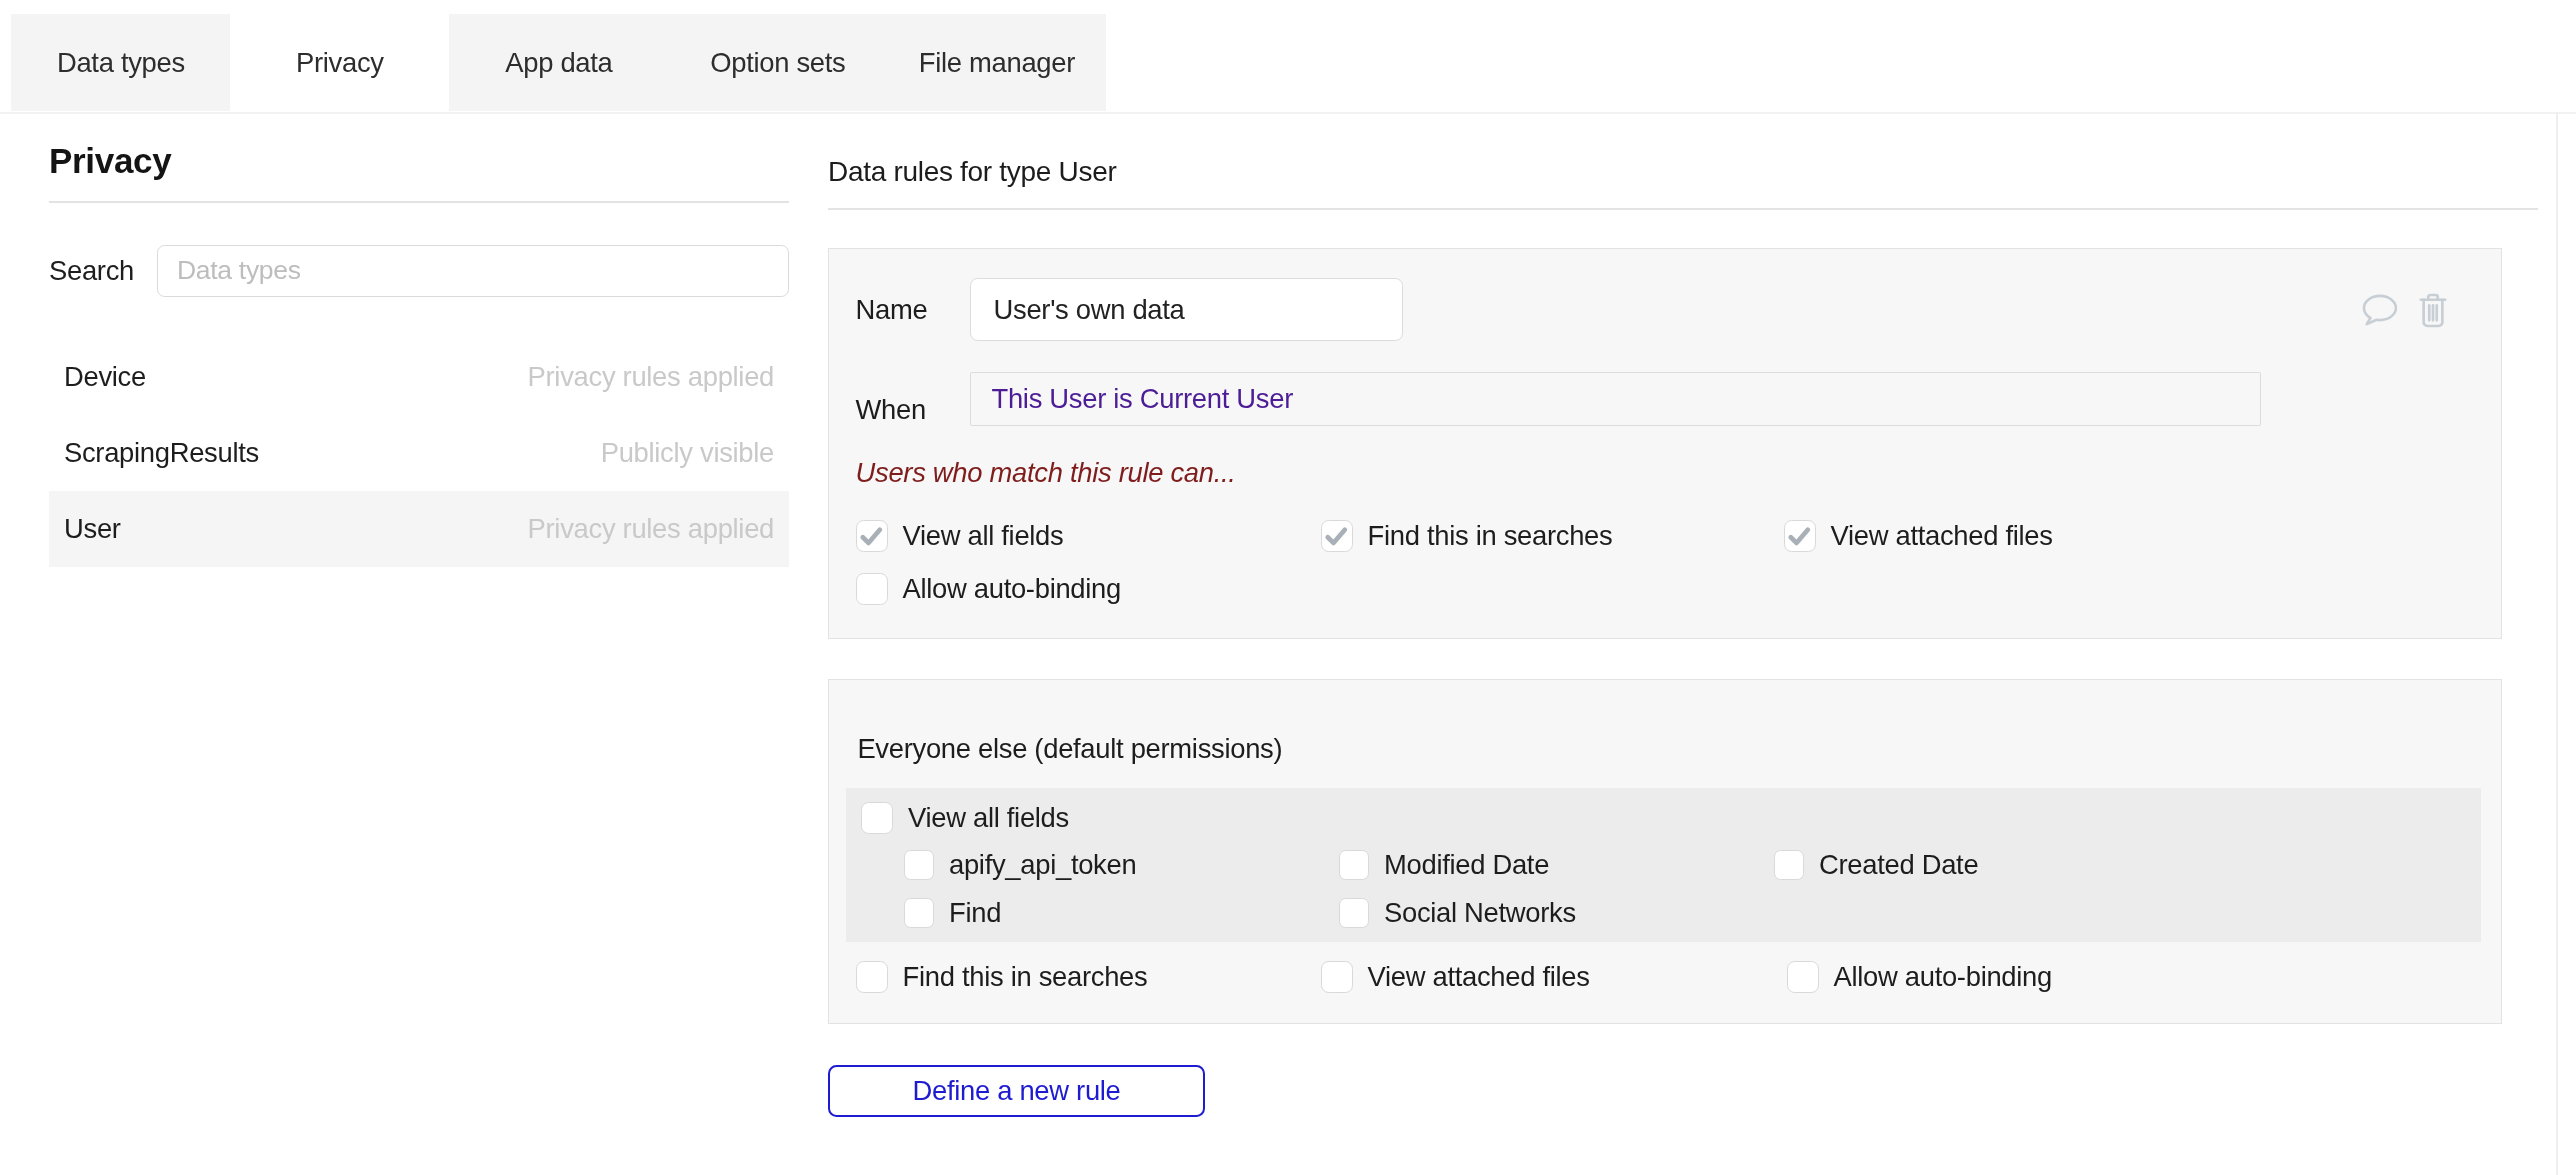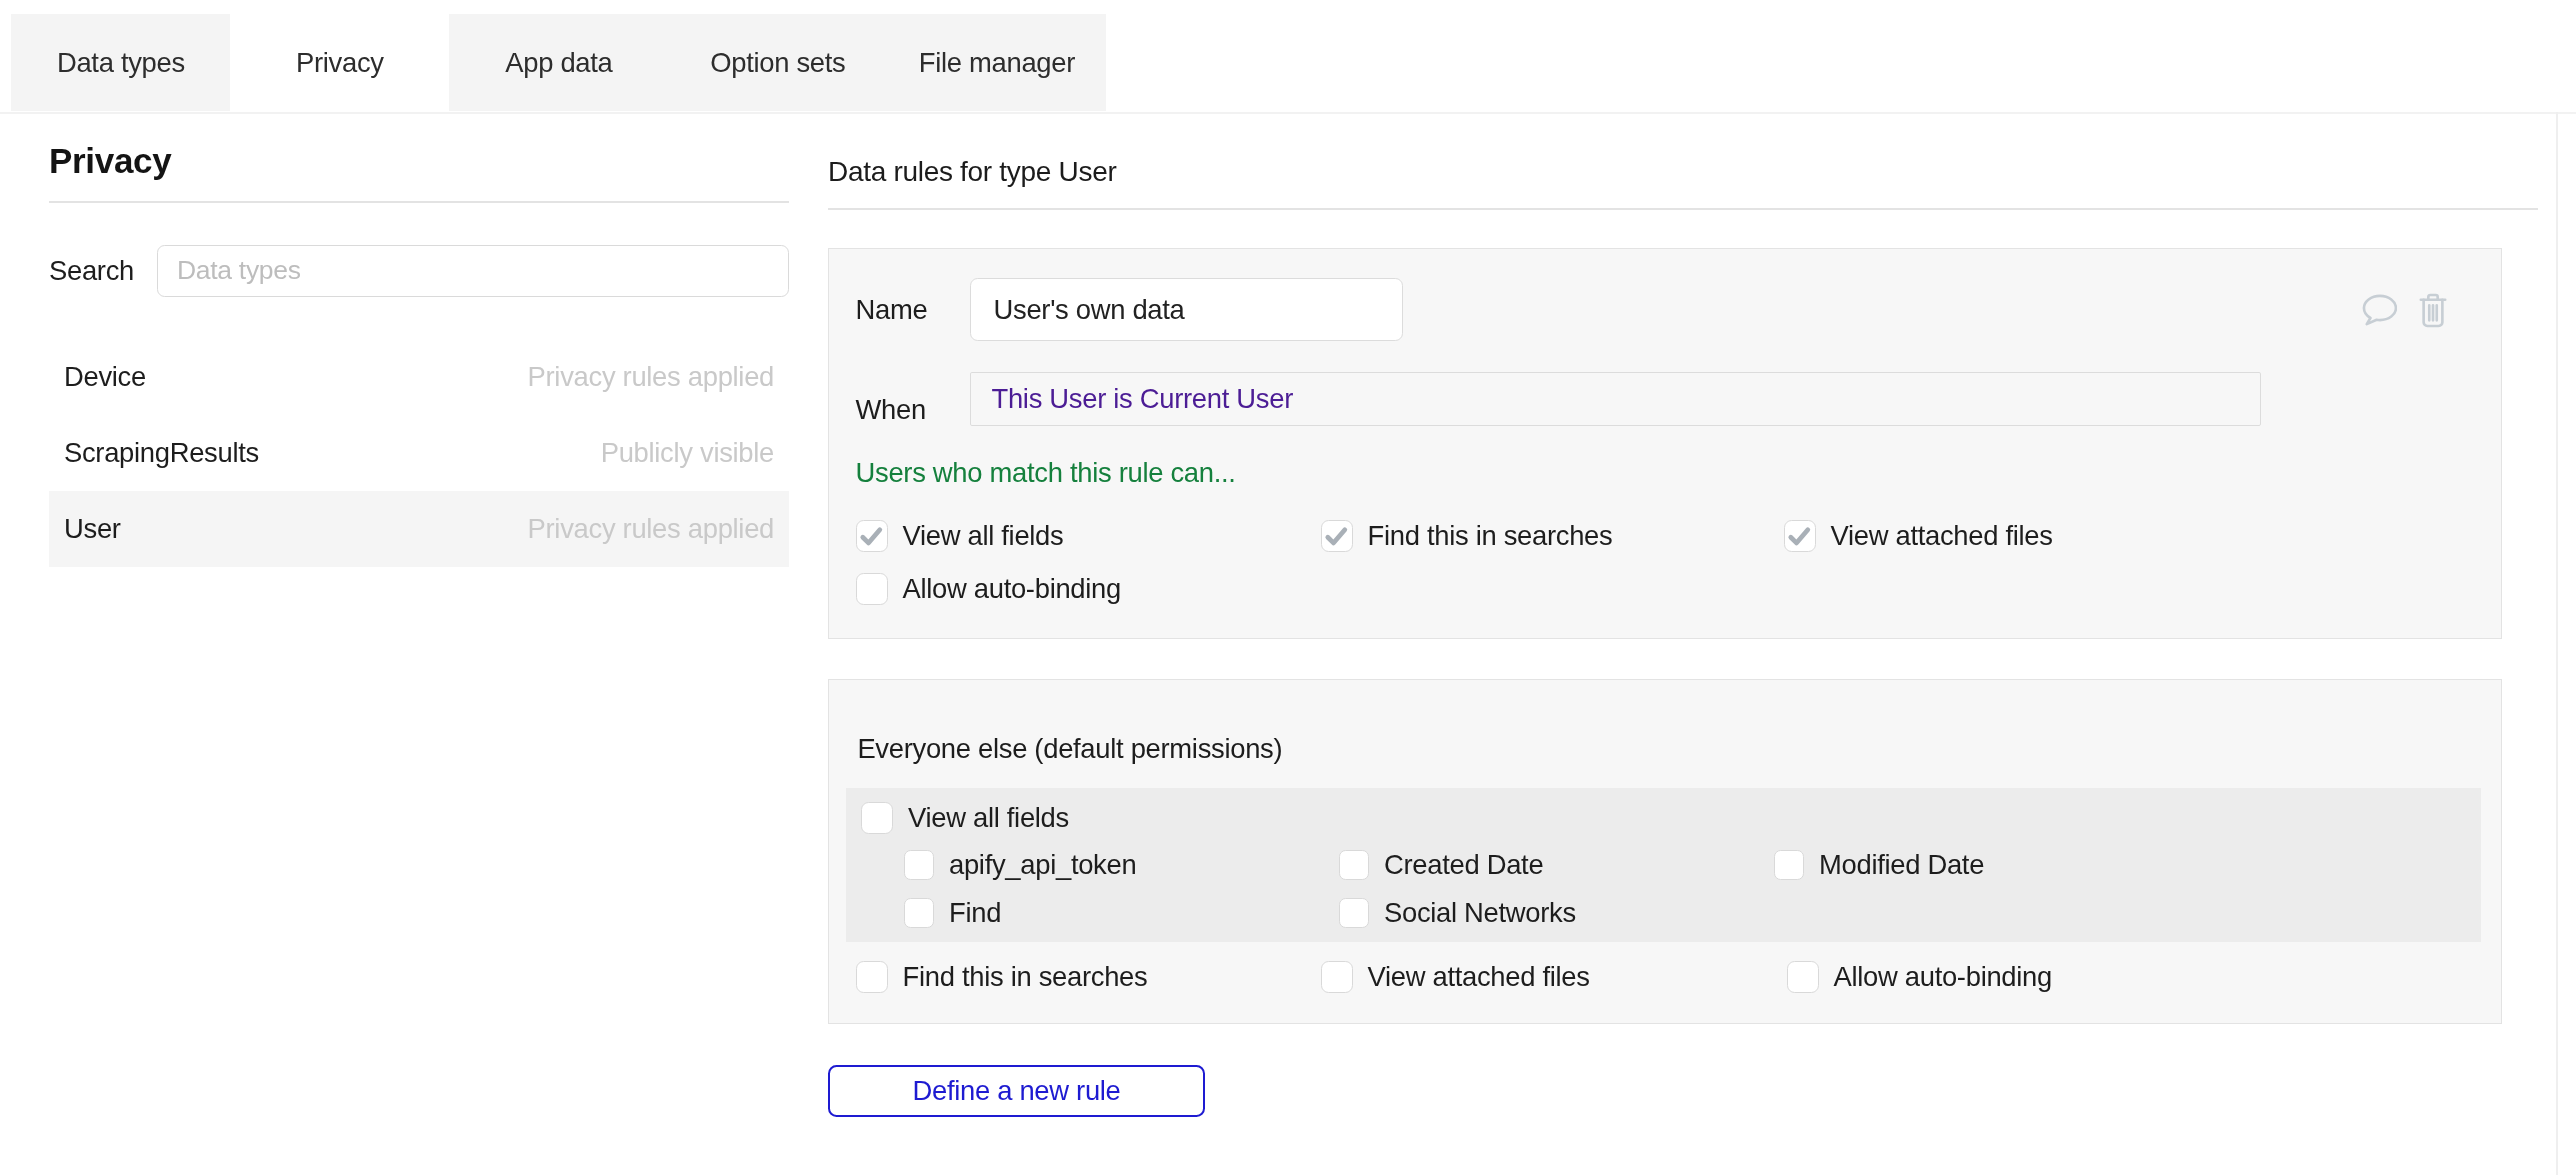--- a/index.html
+++ b/index.html
@@ -58,21 +58,21 @@
     font-family:inherit;letter-spacing:inherit;
   }
   .card-icons{margin-left:auto;margin-right:26.5px;display:flex;align-items:center;gap:21px;}
   .card-icons svg{display:block;cursor:pointer;}
 
   .when-row{margin-top:31px;display:flex;align-items:flex-end;}
   .when-box{
     width:1291px;height:54px;box-sizing:border-box;border:1.9px solid #dcdcdc;border-radius:1.9px;
     display:flex;align-items:center;padding:0 21px;font-size:27.4px;color:#4c1d95;cursor:pointer;
   }
-  .match-text{margin-top:31px;font-size:27.4px;color:#15803d;}
+  .match-text{margin-top:31px;font-size:27.4px;color:#7f1d1d;font-style:italic;}
 
   .perm-grid{margin-top:31px;display:grid;grid-template-columns:465px 463px 1fr;row-gap:21px;}
   .perm-item{display:flex;align-items:center;gap:15px;font-size:27.4px;color:#1d1d1d;}
   .checkbox{
     width:32px;height:32px;flex:none;box-sizing:border-box;background:#fff;
     border:1.9px solid #d9d9d9;border-radius:7.6px;display:flex;align-items:center;justify-content:center;
     cursor:pointer;
   }
   .checkbox svg{visibility:hidden;}
   .checkbox[data-checked="true"] svg{visibility:visible;}
@@ -225,29 +225,29 @@
               </svg>
           </span>
           <span class="perm-label">apify_api_token</span>
         </div>
         <div class="perm-item">
           <span class="checkbox small" data-checked="false">
             <svg width="23" height="23" viewBox="0 0 26 26" fill="none" stroke="#a9b0b7" stroke-width="5" stroke-linecap="round" stroke-linejoin="round">
                 <path d="M4 14l6 6L22 6"></path>
               </svg>
           </span>
+          <span class="perm-label">Modified Date</span>
+        </div>
+        <div class="perm-item">
+          <span class="checkbox small" data-checked="false">
+            <svg width="23" height="23" viewBox="0 0 26 26" fill="none" stroke="#a9b0b7" stroke-width="5" stroke-linecap="round" stroke-linejoin="round">
+                <path d="M4 14l6 6L22 6"></path>
+              </svg>
+          </span>
           <span class="perm-label">Created Date</span>
-        </div>
-        <div class="perm-item">
-          <span class="checkbox small" data-checked="false">
-            <svg width="23" height="23" viewBox="0 0 26 26" fill="none" stroke="#a9b0b7" stroke-width="5" stroke-linecap="round" stroke-linejoin="round">
-                <path d="M4 14l6 6L22 6"></path>
-              </svg>
-          </span>
-          <span class="perm-label">Modified Date</span>
         </div>
         <div class="perm-item">
           <span class="checkbox small" data-checked="false">
             <svg width="23" height="23" viewBox="0 0 26 26" fill="none" stroke="#a9b0b7" stroke-width="5" stroke-linecap="round" stroke-linejoin="round">
                 <path d="M4 14l6 6L22 6"></path>
               </svg>
           </span>
           <span class="perm-label">Find</span>
         </div>
         <div class="perm-item">

